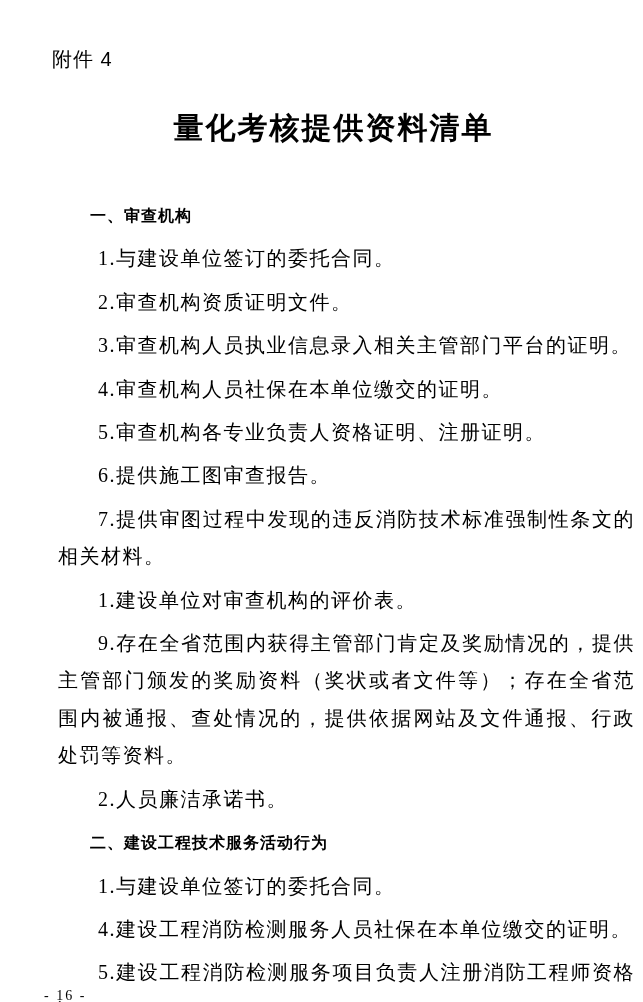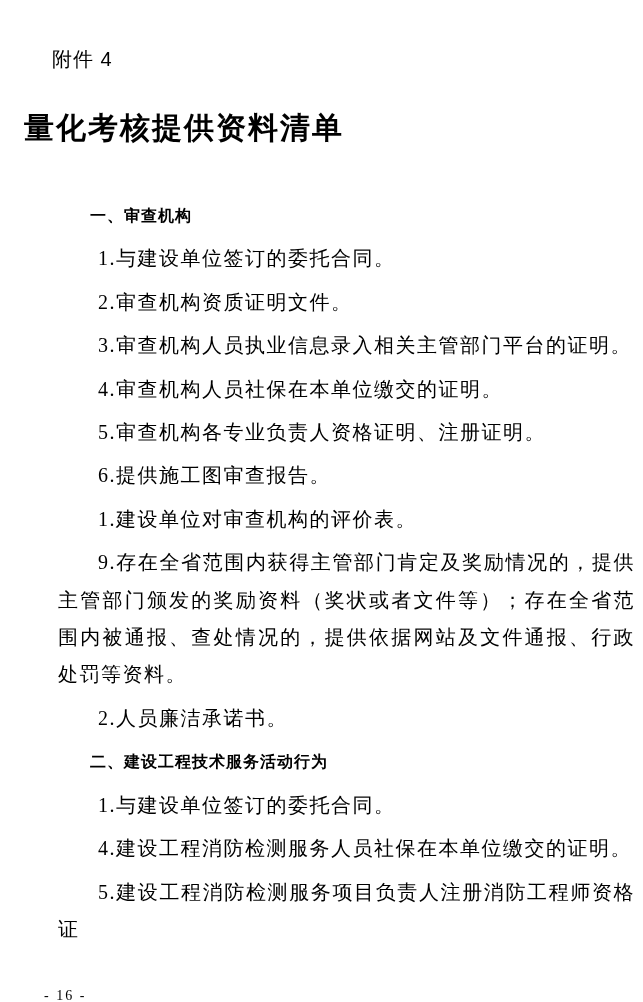--- a/index.html
+++ b/index.html
@@ -24,20 +24,21 @@
     font-family: "Liberation Sans", "DejaVu Sans", sans-serif;
     font-size: 20px;
     letter-spacing: 1px;
     white-space: pre;
   }
   .doc-title {
     position: absolute;
     top: 84px;
     left: 0;
     right: 0;
+    text-align: center;
     font-family: "Liberation Serif", "DejaVu Serif", serif;
     font-size: 30px;
     font-weight: bold;
     letter-spacing: 2px;
   }
   .content {
     position: absolute;
     left: 28px;
     top: 167px;
     width: 589px;
@@ -79,20 +80,21 @@
 
   <div class="content">
 
     <h2 class="sec-heading">一、审查机构</h2>
     <p class="item">1.与建设单位签订的委托合同。</p>
     <p class="item">2.审查机构资质证明文件。</p>
     <p class="item">3.审查机构人员执业信息录入相关主管部门平台的证明。</p>
     <p class="item">4.审查机构人员社保在本单位缴交的证明。</p>
     <p class="item">5.审查机构各专业负责人资格证明、注册证明。</p>
     <p class="item">6.提供施工图审查报告。</p>
+    <p class="item">7.提供审图过程中发现的违反消防技术标准强制性条文的相关材料。</p>
     <p class="item">1.建设单位对审查机构的评价表。</p>
     <p class="item">9.存在全省范围内获得主管部门肯定及奖励情况的，提供主管部门颁发的奖励资料（奖状或者文件等）；存在全省范围内被通报、查处情况的，提供依据网站及文件通报、行政处罚等资料。</p>
     <p class="item">2.人员廉洁承诺书。</p>
 
     <h2 class="sec-heading">二、建设工程技术服务活动行为</h2>
     <p class="item">1.与建设单位签订的委托合同。</p>
     <p class="item">4.建设工程消防检测服务人员社保在本单位缴交的证明。</p>
     <p class="item">5.建设工程消防检测服务项目负责人注册消防工程师资格证</p>
 
   </div>

